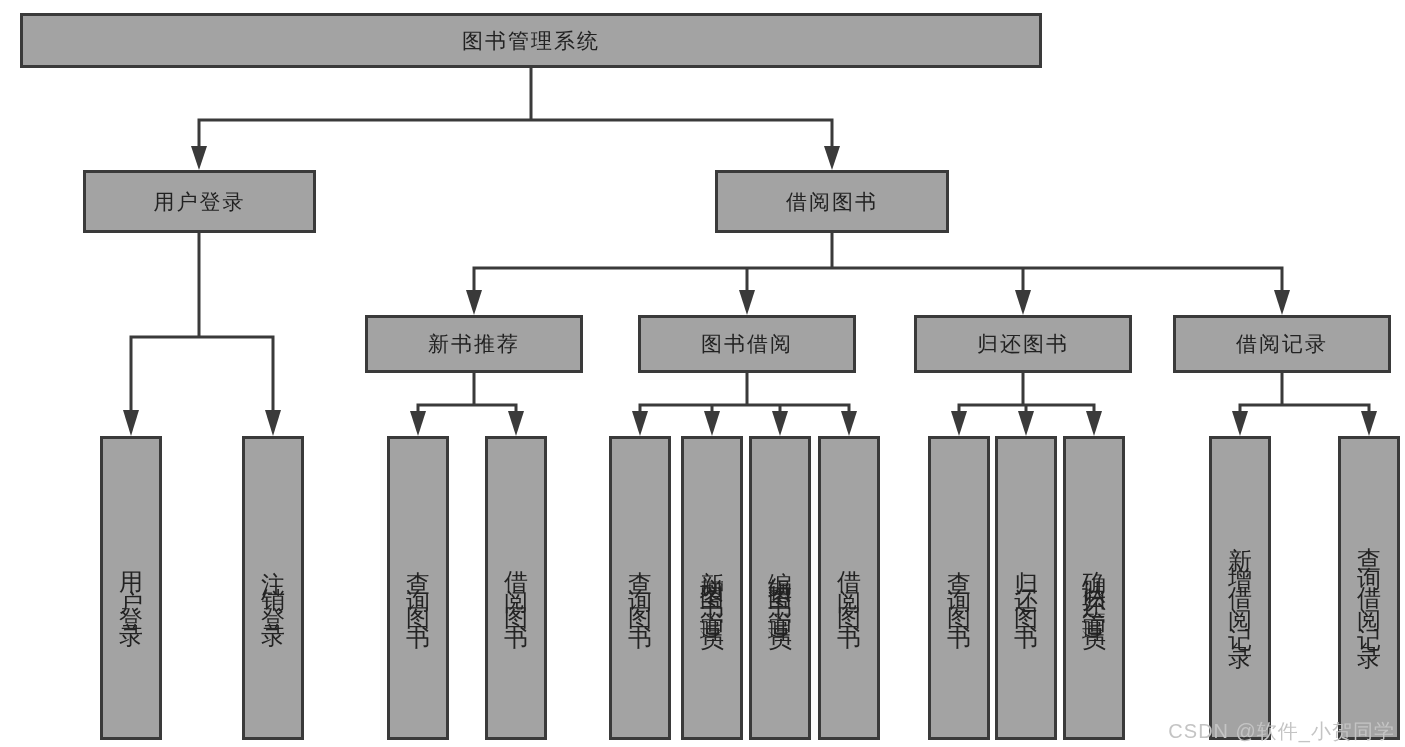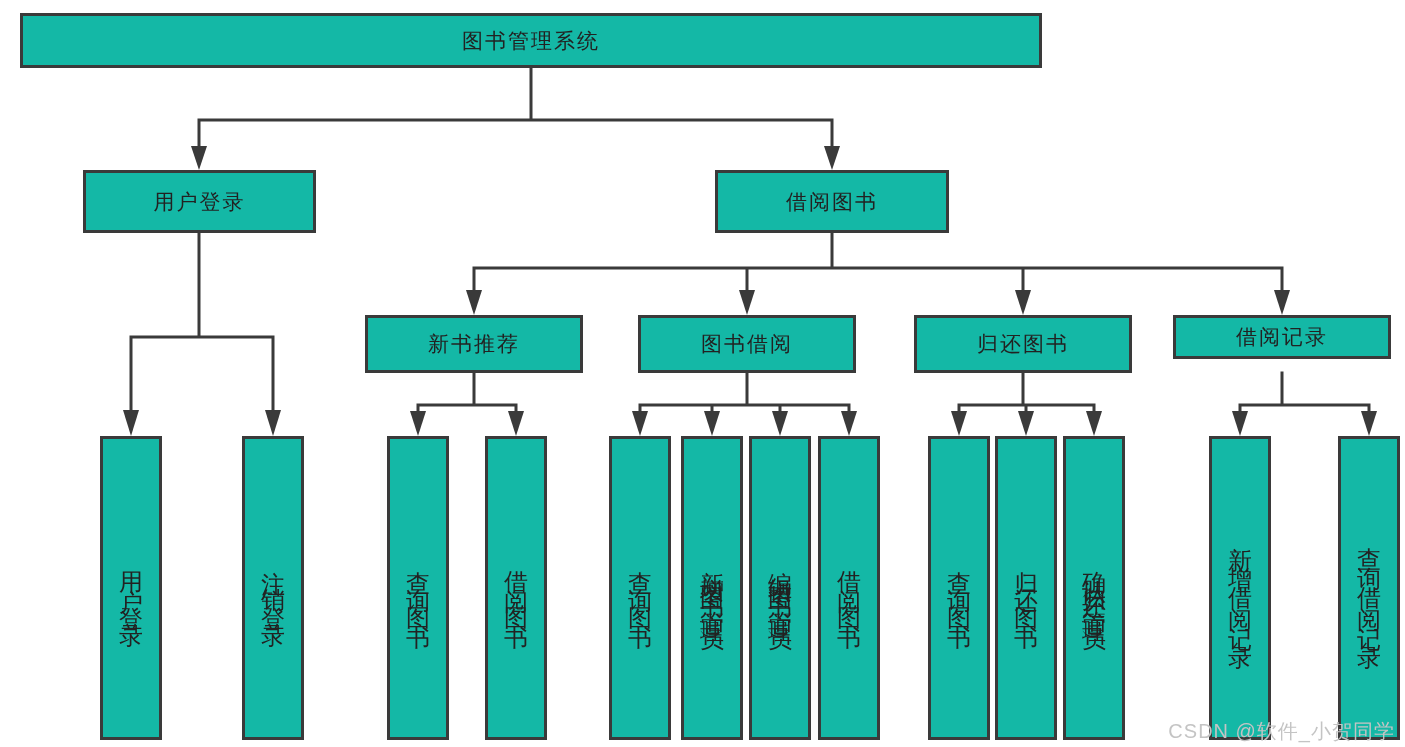--- a/index.html
+++ b/index.html
@@ -16,21 +16,21 @@
     width:1405px;
     height:747px;
     background:var(--bg);
     overflow:hidden;
   }
   svg.wires{ position:absolute; left:0; top:0; z-index:0; }
   svg.wires path{ stroke:var(--line); stroke-width:3; fill:none; stroke-linecap:square; }
   svg.wires polygon{ fill:var(--line); stroke:none; }
   .node{
     position:absolute;
-    background:#14b8a6;
+    background:#a3a3a3;
     border:3px solid var(--line);
     display:flex;
     align-items:center;
     justify-content:center;
     z-index:1;
     text-align:center;
   }
   .hnode{ font-size:21px; letter-spacing:2px; white-space:nowrap; }
   .vnode span{
     writing-mode:vertical-rl;
@@ -121,21 +121,21 @@
 
   <div class="node hnode" style="left:365px; top:315px; width:218px; height:58px;">
     <span>新书推荐</span>
   </div>
   <div class="node hnode" style="left:638px; top:315px; width:218px; height:58px;">
     <span>图书借阅</span>
   </div>
   <div class="node hnode" style="left:914px; top:315px; width:218px; height:58px;">
     <span>归还图书</span>
   </div>
-  <div class="node hnode" style="left:1173px; top:315px; width:218px; height:44px;">
+  <div class="node hnode" style="left:1173px; top:315px; width:218px; height:58px;">
     <span>借阅记录</span>
   </div>
 
   <div class="node vnode" style="left:100px; top:436px; width:62px; height:304px;">
     <span>用户登录</span>
   </div>
   <div class="node vnode" style="left:242px; top:436px; width:62px; height:304px;">
     <span>注销登录</span>
   </div>
 

